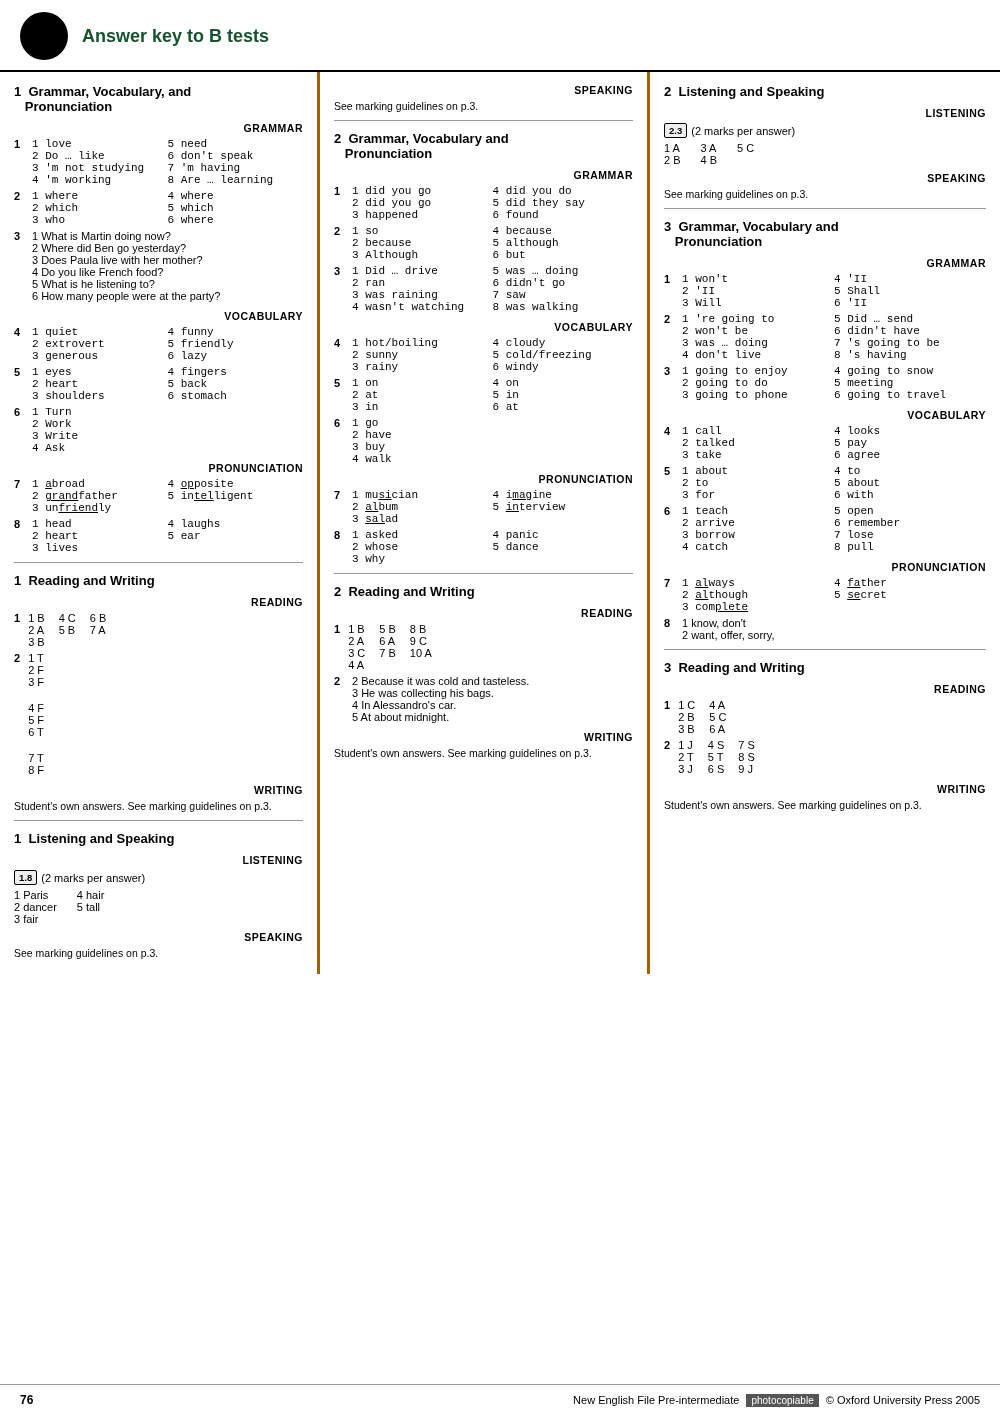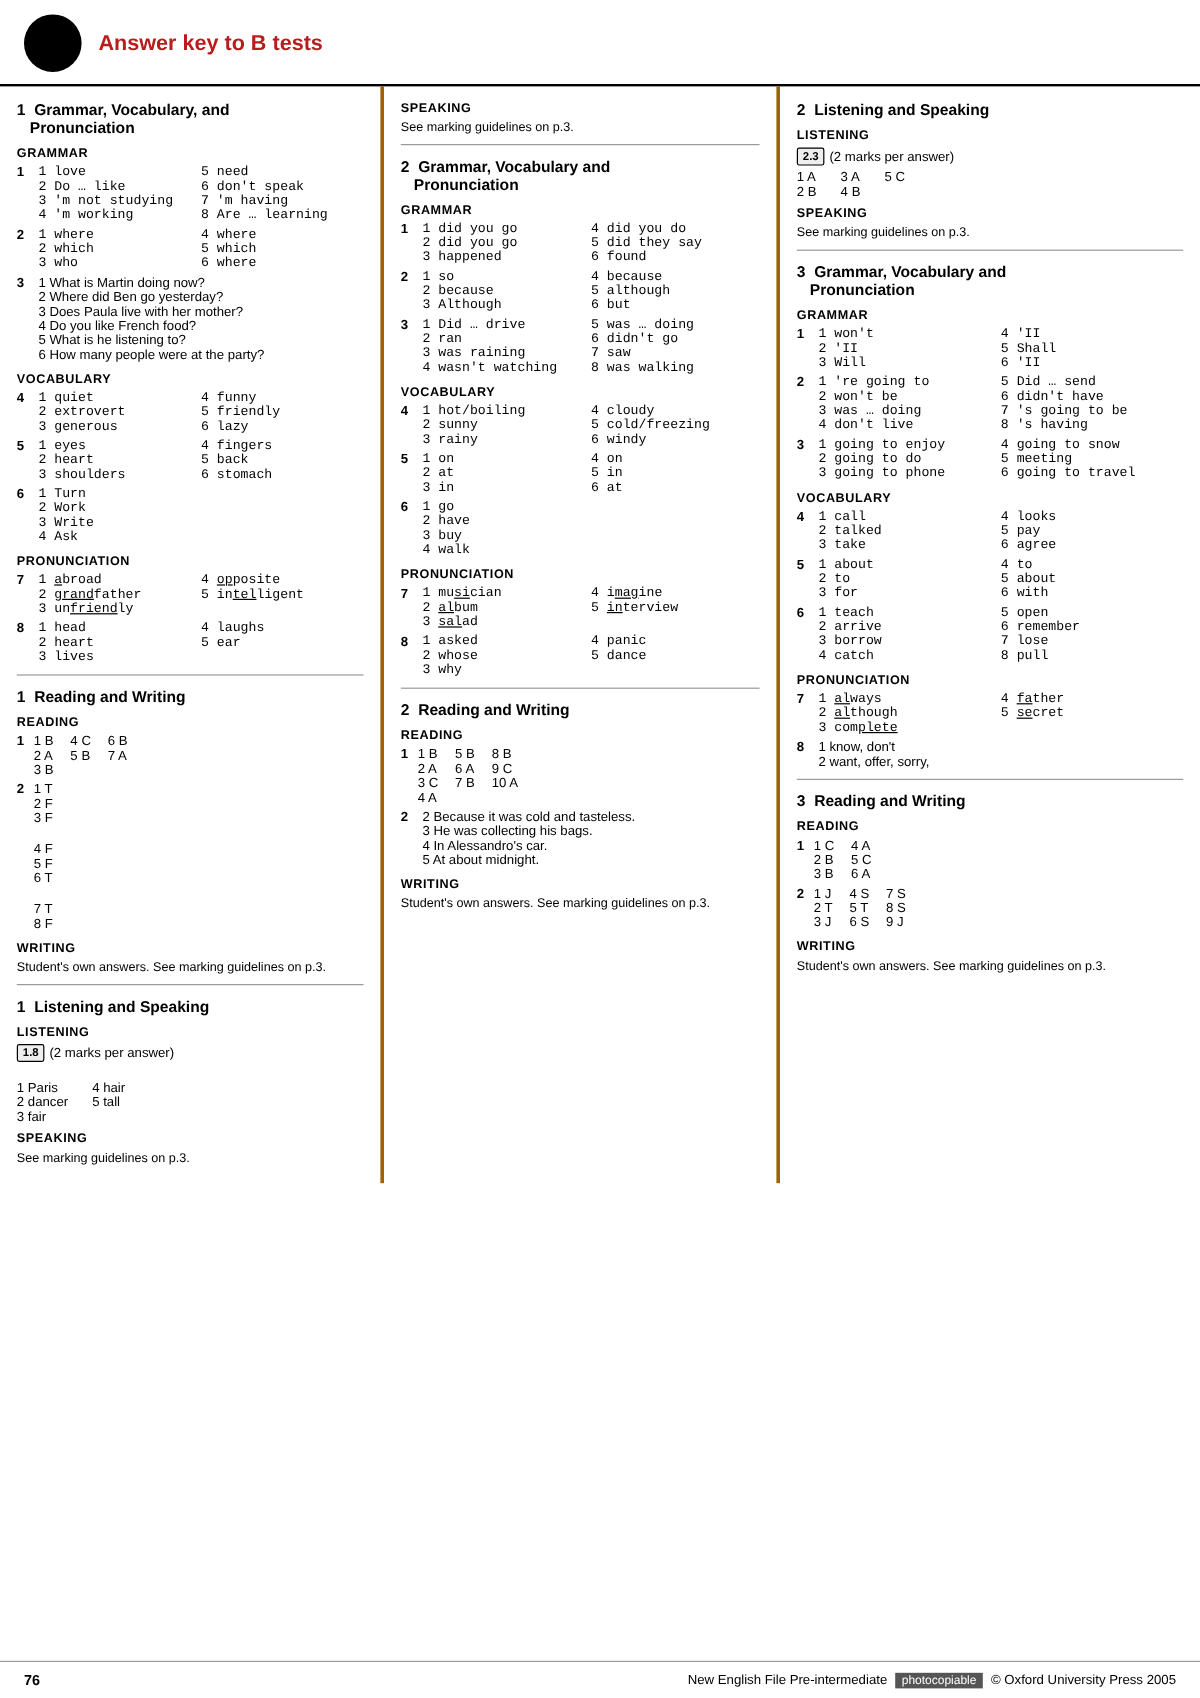--- a/index.html
+++ b/index.html
@@ -32,21 +32,21 @@
       width: 48px;
       height: 48px;
       background: #000;
       border-radius: 50%;
       margin-right: 14px;
       flex-shrink: 0;
     }
     .header-title {
       font-size: 18px;
       font-weight: bold;
-      color: #b91c1c;
+      color: #14532d;
     }
 
     
     .main-content {
       display: flex;
       width: 100%;
     }
 
     .col {
       padding: 12px 14px;
@@ -67,20 +67,21 @@
       margin-top: 0;
     }
 
     .sub-title {
       font-size: 10.5px;
       font-weight: bold;
       text-transform: uppercase;
       letter-spacing: 0.5px;
       margin-bottom: 4px;
       margin-top: 8px;
+      text-align: right;
     }
 
     .q-block {
       margin-bottom: 4px;
     }
 
     .listening-badge-outline {
       display: inline-block;
       border: 1px solid #000;
       background: #eee;
@@ -351,21 +352,21 @@
         <div class="sub-title">WRITING</div>
         <div class="writing-text">Student's own answers. See marking guidelines on p.3.</div>
       </div>
 
       <hr class="section-div">
 
       <div>
         <div class="section-title"><span style="font-weight:bold;">1</span>&nbsp; Listening and Speaking</div>
 
         <div class="sub-title">LISTENING</div>
-        <div style="display:flex; align-items:center; margin-bottom:16px;">
+        <div style="display:flex; align-items:center; margin-bottom:4px;">
           <span class="listening-badge-outline">1.8</span>
           <span>(2 marks per answer)</span>
         </div>
         <div style="display:flex; gap:20px;">
           <div>
             <div>1 Paris</div>
             <div>2 dancer</div>
             <div>3 fair</div>
           </div>
           <div>

